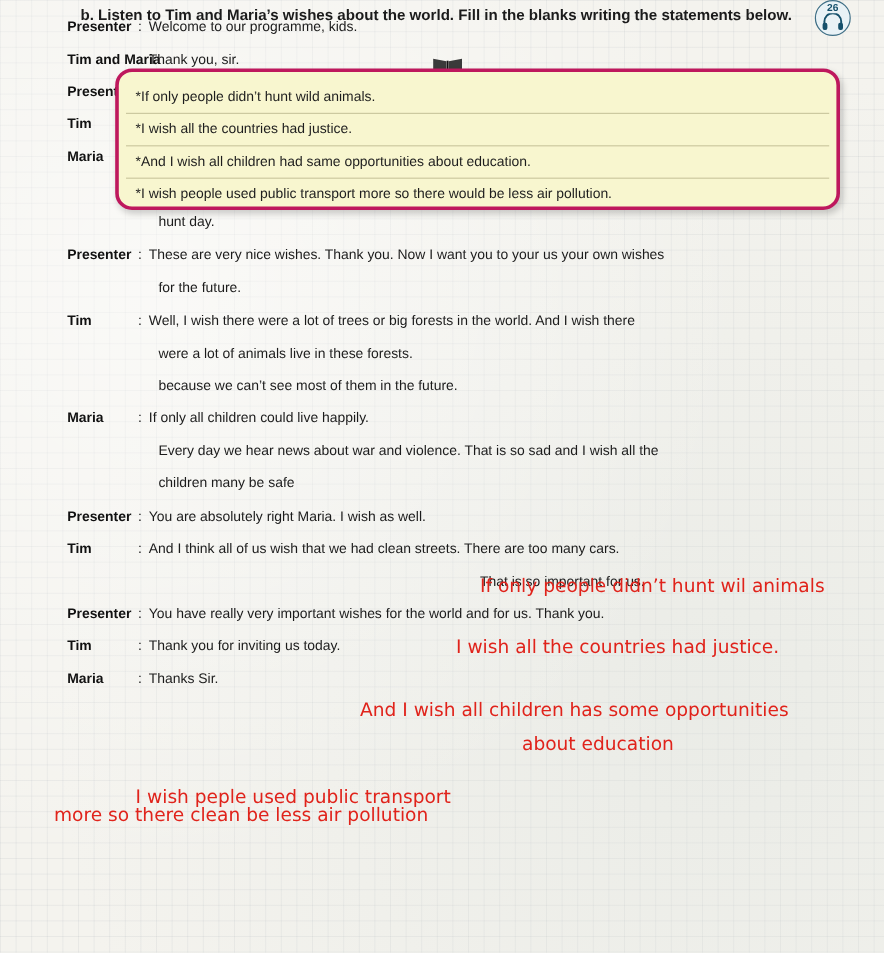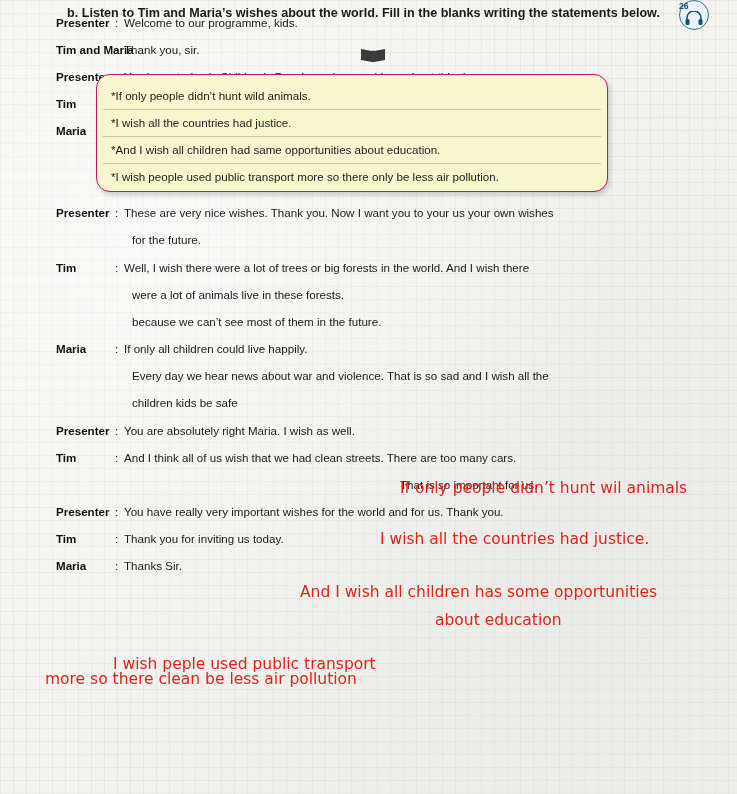--- a/index.html
+++ b/index.html
@@ -60,43 +60,43 @@
     width: 30px; height: 30px;
     border-radius: 50%;
     background: #e9f2f6;
     border: 1.6px solid #3f6f86;
     box-sizing: border-box;
   }
   #audio-badge .track-num {
     position: absolute;
     left: 0; top: 1px;
     width: 30px;
+    text-align: center;
     font-size: 8.5px;
     font-weight: bold;
     color: #15506b;
   }
   #audio-badge svg {
     position: absolute;
     left: 6px;
     top: 11px;
   }
 
   
   #answer-box {
     left: 96px;
     top: 57px;
-    width: 512px;
+    width: 604px;
     height: 118px;
     background: #f8f6cf;
-    border: 1px solid #be185d;
+    border: 3px solid #be185d;
     border-radius: 14px;
     box-shadow: 2px 3px 5px rgba(0,0,0,0.18);
     box-sizing: border-box;
     padding: 8px 0 0 0;
-    margin-top: 17px;
   }
   #answer-box .ans-line {
     position: relative;
     height: 27px;
     margin: 0 6px;
     border-bottom: 1px solid #ccc9a0;
     font-size: 11.6px;
     color: #1d1d1d;
     padding: 6px 0 0 8px;
     box-sizing: border-box;
@@ -185,21 +185,21 @@
 <svg class="layer" id="book-icon" viewBox="0 0 26 16">
   <path d="M1 2 L12 4 L12 15 L1 13 Z" fill="#3a3a3a"></path>
   <path d="M25 2 L14 4 L14 15 L25 13 Z" fill="#3a3a3a"></path>
   <rect x="12.2" y="3.6" width="1.6" height="11.5" fill="#111"></rect>
 </svg>
 
 <div class="layer" id="answer-box">
   <div class="ans-line">*If only people didn’t hunt wild animals.</div>
   <div class="ans-line">*I wish all the countries had justice.</div>
   <div class="ans-line">*And I wish all children had same opportunities about education.</div>
-  <div class="ans-line">*I wish people used public transport more so there only be less air pollution.</div>
+  <div class="ans-line">*I wish people used public transport more so there would be less air pollution.</div>
 </div>
 
 <div id="dialogue-panel">
 
   <div class="dlg-row" style="top:16px">
     <span class="dlg-speaker">Presenter</span>
     <span class="dlg-colon">:</span>
     <span class="dlg-text">Welcome to our programme, kids.</span>
   </div>
 
@@ -256,21 +256,21 @@
 
   <div class="dlg-row" style="top:342px">
     <span class="dlg-speaker">Maria</span>
     <span class="dlg-colon">:</span>
     <span class="dlg-text"> If only all children could live happily.</span>
   </div>
   <div class="dlg-row" style="top:369px">
     <span class="dlg-cont">Every day we hear news about war and violence. That is so sad and I wish all the</span>
   </div>
   <div class="dlg-row" style="top:396px">
-    <span class="dlg-cont">children kids be safe</span>
+    <span class="dlg-cont">children many be safe</span>
   </div>
 
   <div class="dlg-row" style="top:424px">
     <span class="dlg-speaker">Presenter</span>
     <span class="dlg-colon">:</span>
     <span class="dlg-text">You are absolutely right Maria. I wish as well.</span>
   </div>
 
   <div class="dlg-row" style="top:451px">
     <span class="dlg-speaker">Tim</span>

